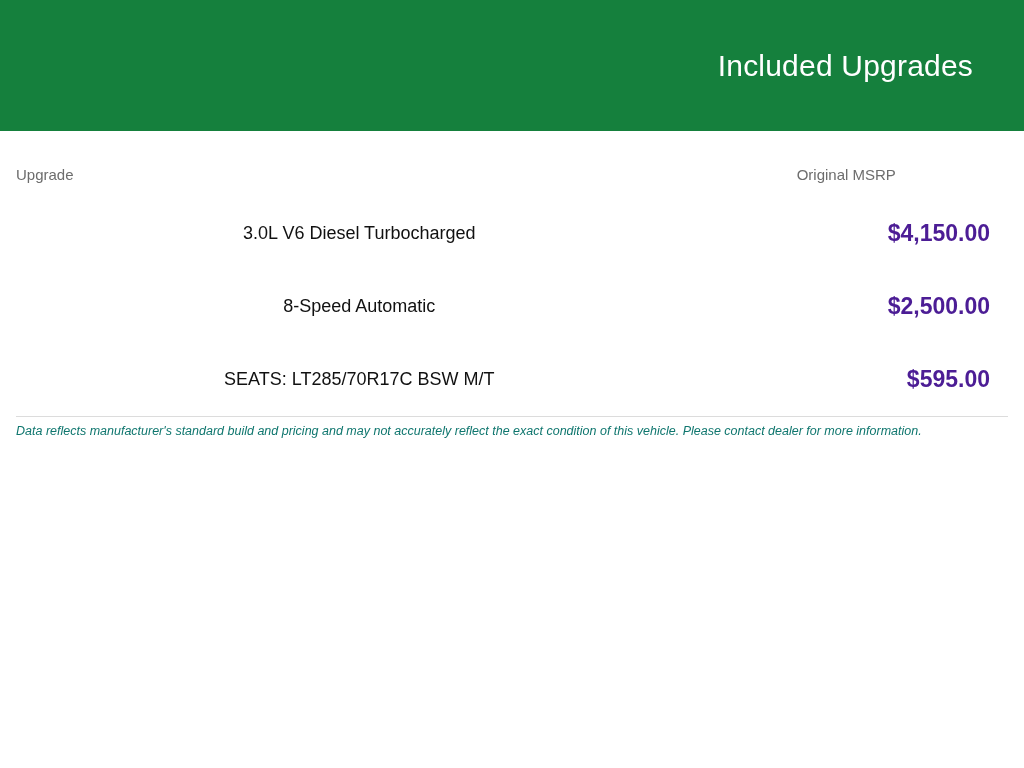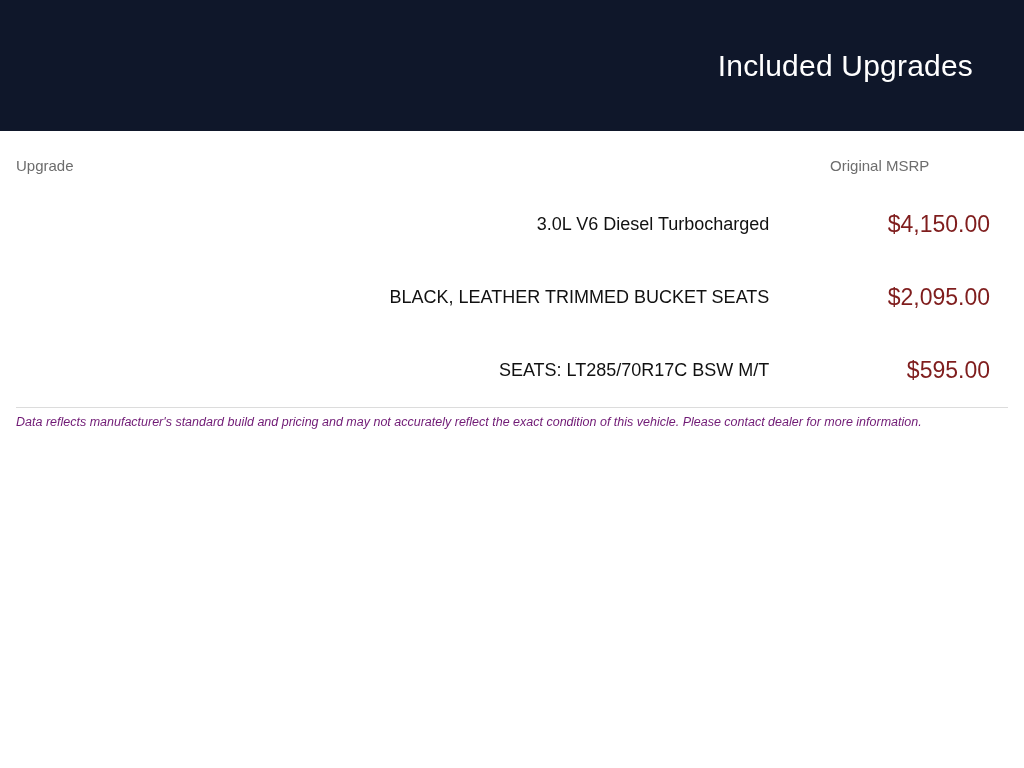--- a/index.html
+++ b/index.html
@@ -8,35 +8,35 @@
   }
   body {
     width: 1024px;
     height: 768px;
     background: #ffffff;
     font-family: "Liberation Sans", sans-serif;
     overflow: hidden;
   }
   .header-bar {
     height: 131px;
-    background: #0f172a;
+    background: #15803d;
     display: flex;
     align-items: center;
     justify-content: flex-end;
     padding-right: 51px;
     box-sizing: border-box;
   }
   .page-title {
     color: #ffffff;
     font-size: 30px;
     font-weight: 400;
     letter-spacing: 0.2px;
   }
   .content {
-    padding: 0 16px;
+    padding: 9px 16px;
   }
   table.upgrades {
     width: 100%;
     border-collapse: collapse;
     border-bottom: 1px solid #dcdcdc;
   }
   table.upgrades thead th {
     font-weight: 400;
     font-size: 15px;
     color: #6d6d6d;
@@ -49,35 +49,35 @@
     padding-right: 18px !important;
   }
   table.upgrades tbody td {
     height: 73px;
     vertical-align: middle;
     padding: 0;
   }
   td.cell-upgrade {
     font-size: 18px;
     color: #111111;
-    text-align: right;
+    text-align: center;
   }
   td.cell-msrp {
     font-size: 23px;
-    font-weight: 400;
-    color: #7f1d1d;
+    font-weight: 700;
+    color: #4c1d95;
     text-align: right;
     padding-right: 18px !important;
     font-stretch: condensed;
   }
   .disclaimer {
     margin-top: 7px;
     font-size: 12.5px;
     font-style: italic;
-    color: #701a75;
+    color: #0f766e;
   }
 </style>
 </head>
 <body>
 
 <div class="header-bar">
   <div class="page-title">Included Upgrades</div>
 </div>
 
 <div class="content">
@@ -87,22 +87,22 @@
         <th class="col-upgrade">Upgrade</th>
         <th class="col-msrp">Original MSRP</th>
       </tr>
     </thead>
     <tbody>
       <tr>
         <td class="cell-upgrade">3.0L V6 Diesel Turbocharged</td>
         <td class="cell-msrp">$4,150.00</td>
       </tr>
       <tr>
-        <td class="cell-upgrade">BLACK, LEATHER TRIMMED BUCKET SEATS</td>
-        <td class="cell-msrp">$2,095.00</td>
+        <td class="cell-upgrade">8-Speed Automatic</td>
+        <td class="cell-msrp">$2,500.00</td>
       </tr>
       <tr>
         <td class="cell-upgrade">SEATS: LT285/70R17C BSW M/T</td>
         <td class="cell-msrp">$595.00</td>
       </tr>
     </tbody>
   </table>
   <div class="disclaimer">Data reflects manufacturer's standard build and pricing and may not accurately reflect the exact condition of this vehicle. Please contact dealer for more information.</div>
 </div>
 

